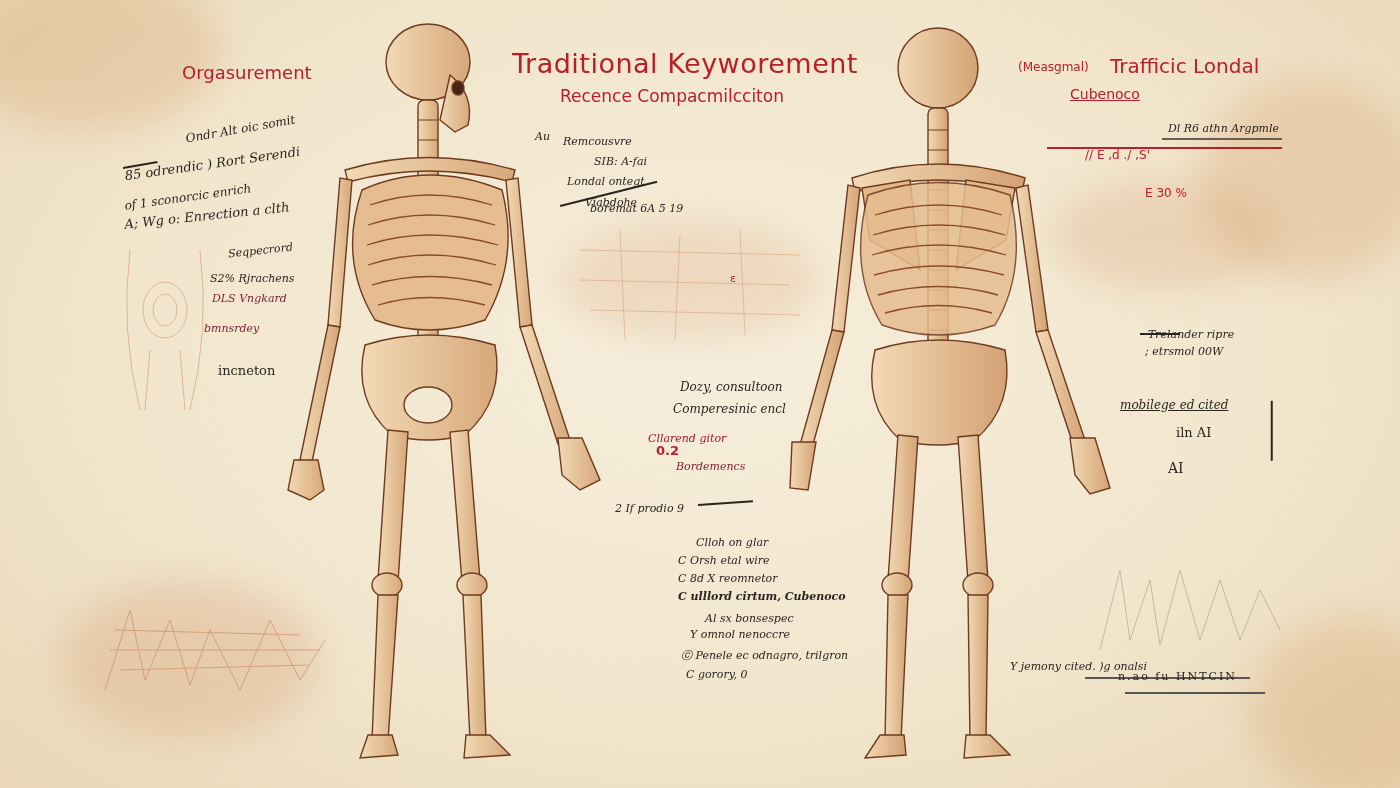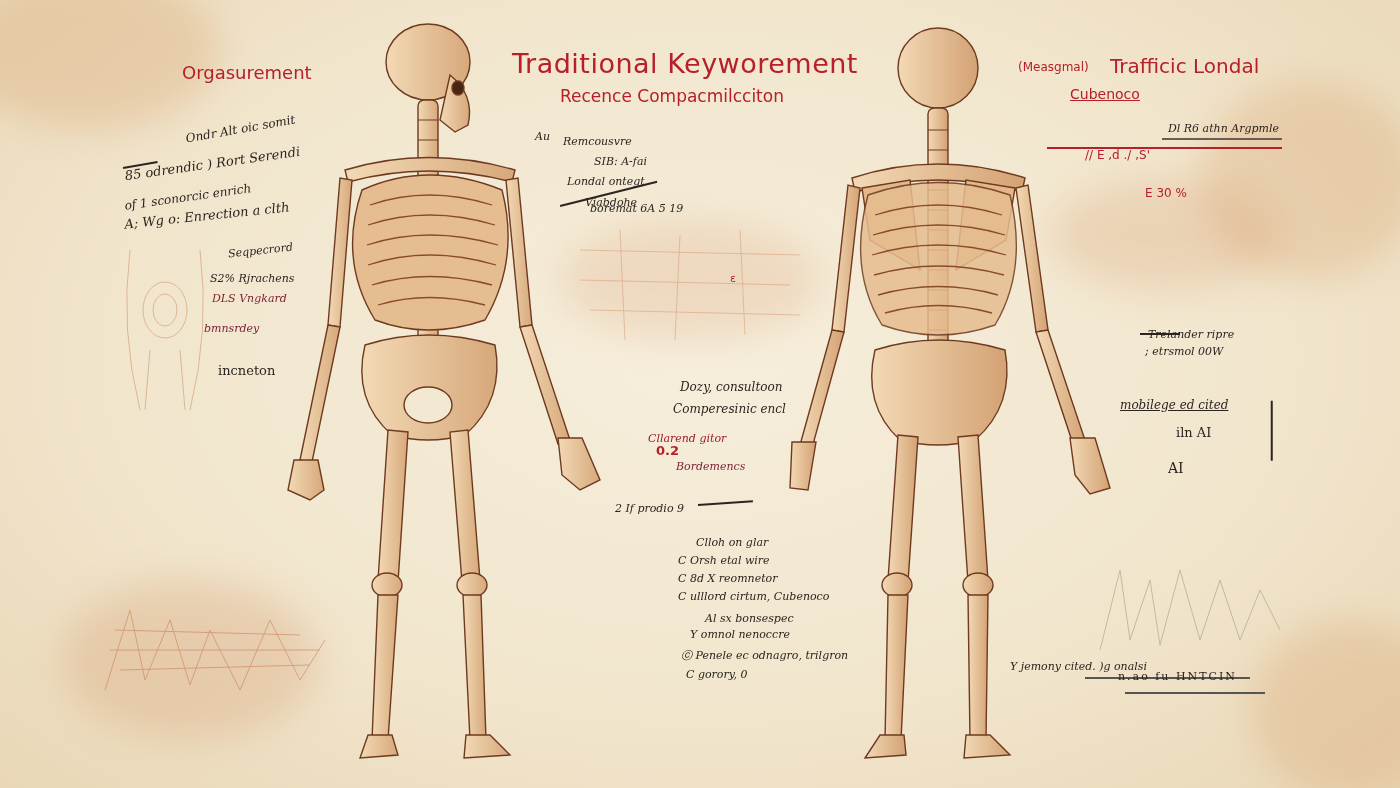--- a/index.html
+++ b/index.html
@@ -81,21 +81,21 @@
 <div class="hw note" style="left:680px;top:380px;">Dozy, consultoon</div>
 <div class="hw note" style="left:673px;top:402px;">Comperesinic encl</div>
 <div class="hw note-sm" style="left:648px;top:432px;color:#9c1c2a;">Cllarend gitor</div>
 <div class="hw red" style="left:656px;top:443px;font-size:13px;font-weight:bold;">0.2</div>
 <div class="hw note-sm" style="left:676px;top:460px;color:#7a1f30;">Bordemencs</div>
 <div class="hw note-sm" style="left:615px;top:502px;">2 If prodio 9</div>
 <div class="rule" style="left:698px;top:504px;width:55px;transform:rotate(-4deg);"></div>
 <div class="hw note-sm" style="left:696px;top:536px;">Clloh on glar</div>
 <div class="hw note-sm" style="left:678px;top:554px;">C  Orsh etal wire</div>
 <div class="hw note-sm" style="left:678px;top:572px;">C  8d X reomnetor</div>
-<div class="hw note-sm" style="left:678px;top:590px;">C  ulllord cirtum, Cubenoco</div>
+<div class="hw note-sm" style="left:678px;top:590px;font-weight:bold;">C  ulllord cirtum, Cubenoco</div>
 <div class="hw note-sm" style="left:705px;top:612px;">Al sx bonsespec</div>
 <div class="hw note-sm" style="left:690px;top:628px;">Y omnol nenoccre</div>
 <div class="hw note-sm" style="left:681px;top:648px;">ⓒ  Penele ec odnagro, trilgron</div>
 <div class="hw note-sm" style="left:686px;top:668px;">C  gorory, 0</div>
 
 <div class="hw red" style="left:1018px;top:60px;font-size:12px;">(Measgmal)</div>
 <div class="hw red" style="left:1110px;top:54px;font-size:20px;">Trafficic Londal</div>
 <div class="hw red" style="left:1070px;top:86px;font-size:14px;text-decoration:underline;">Cubenoco</div>
 <div class="hw note-sm" style="left:1168px;top:122px;">Dl R6 athn Argpmle</div>
 <div class="rule" style="left:1162px;top:138px;width:120px;background:#6b5d50;"></div>

